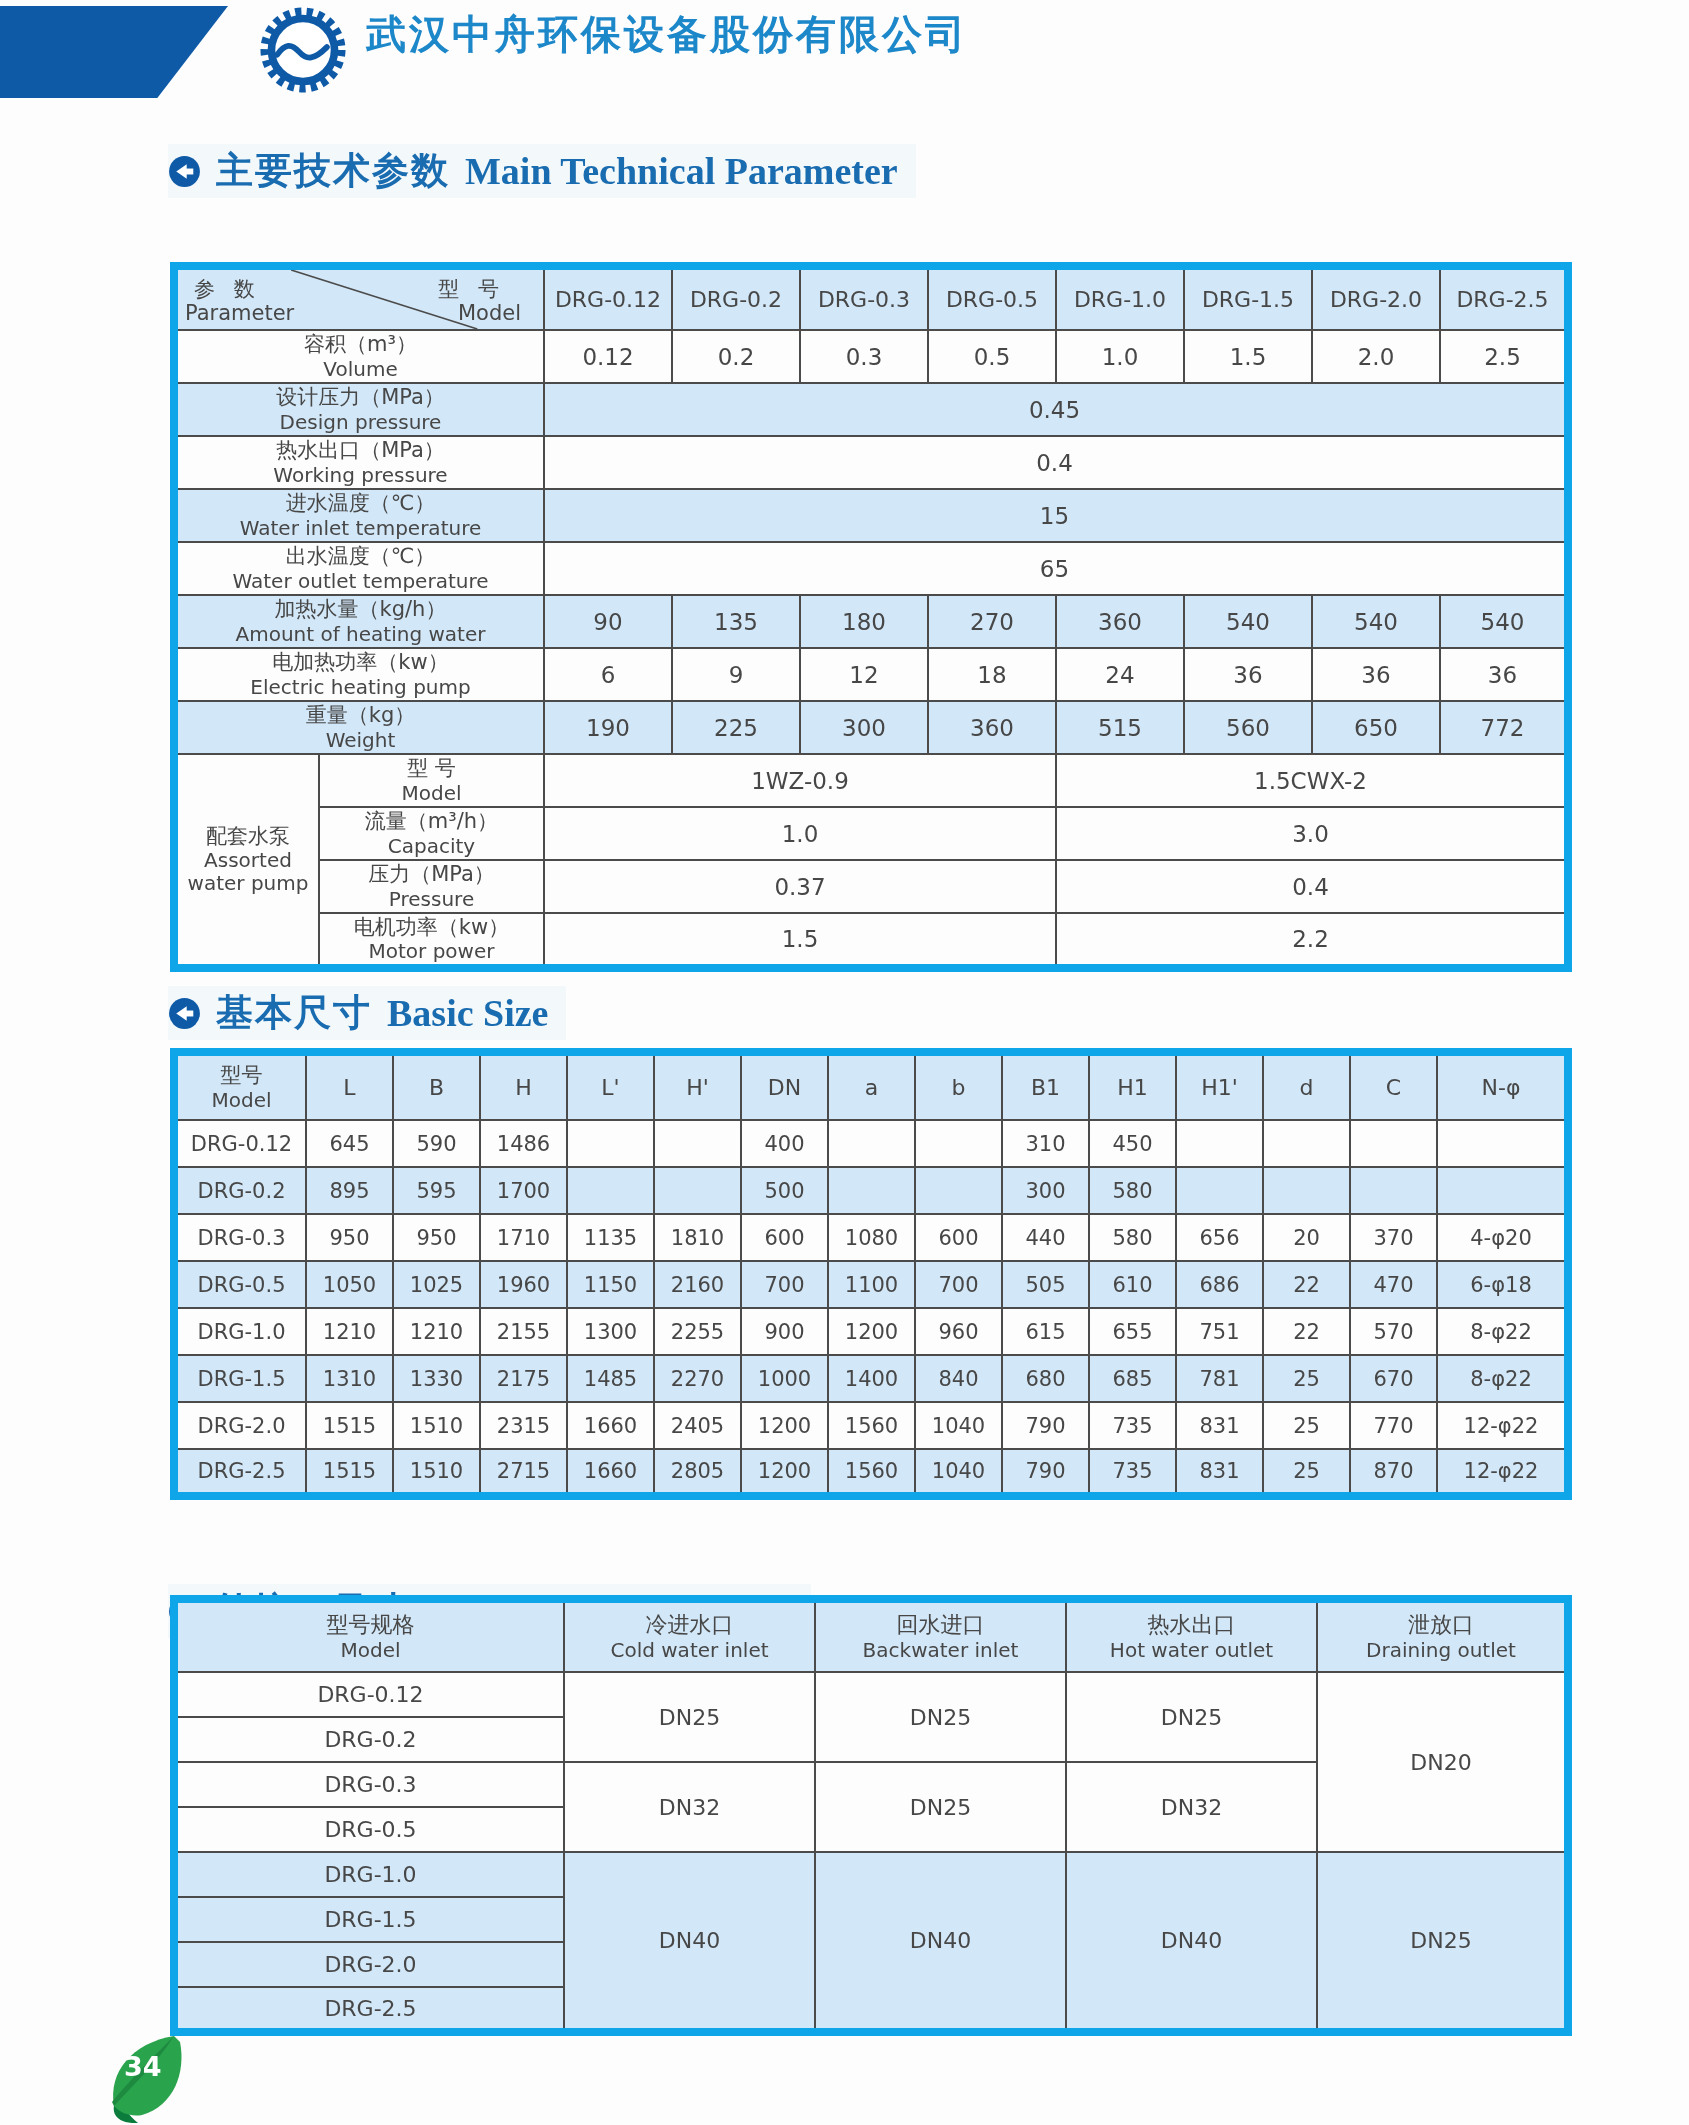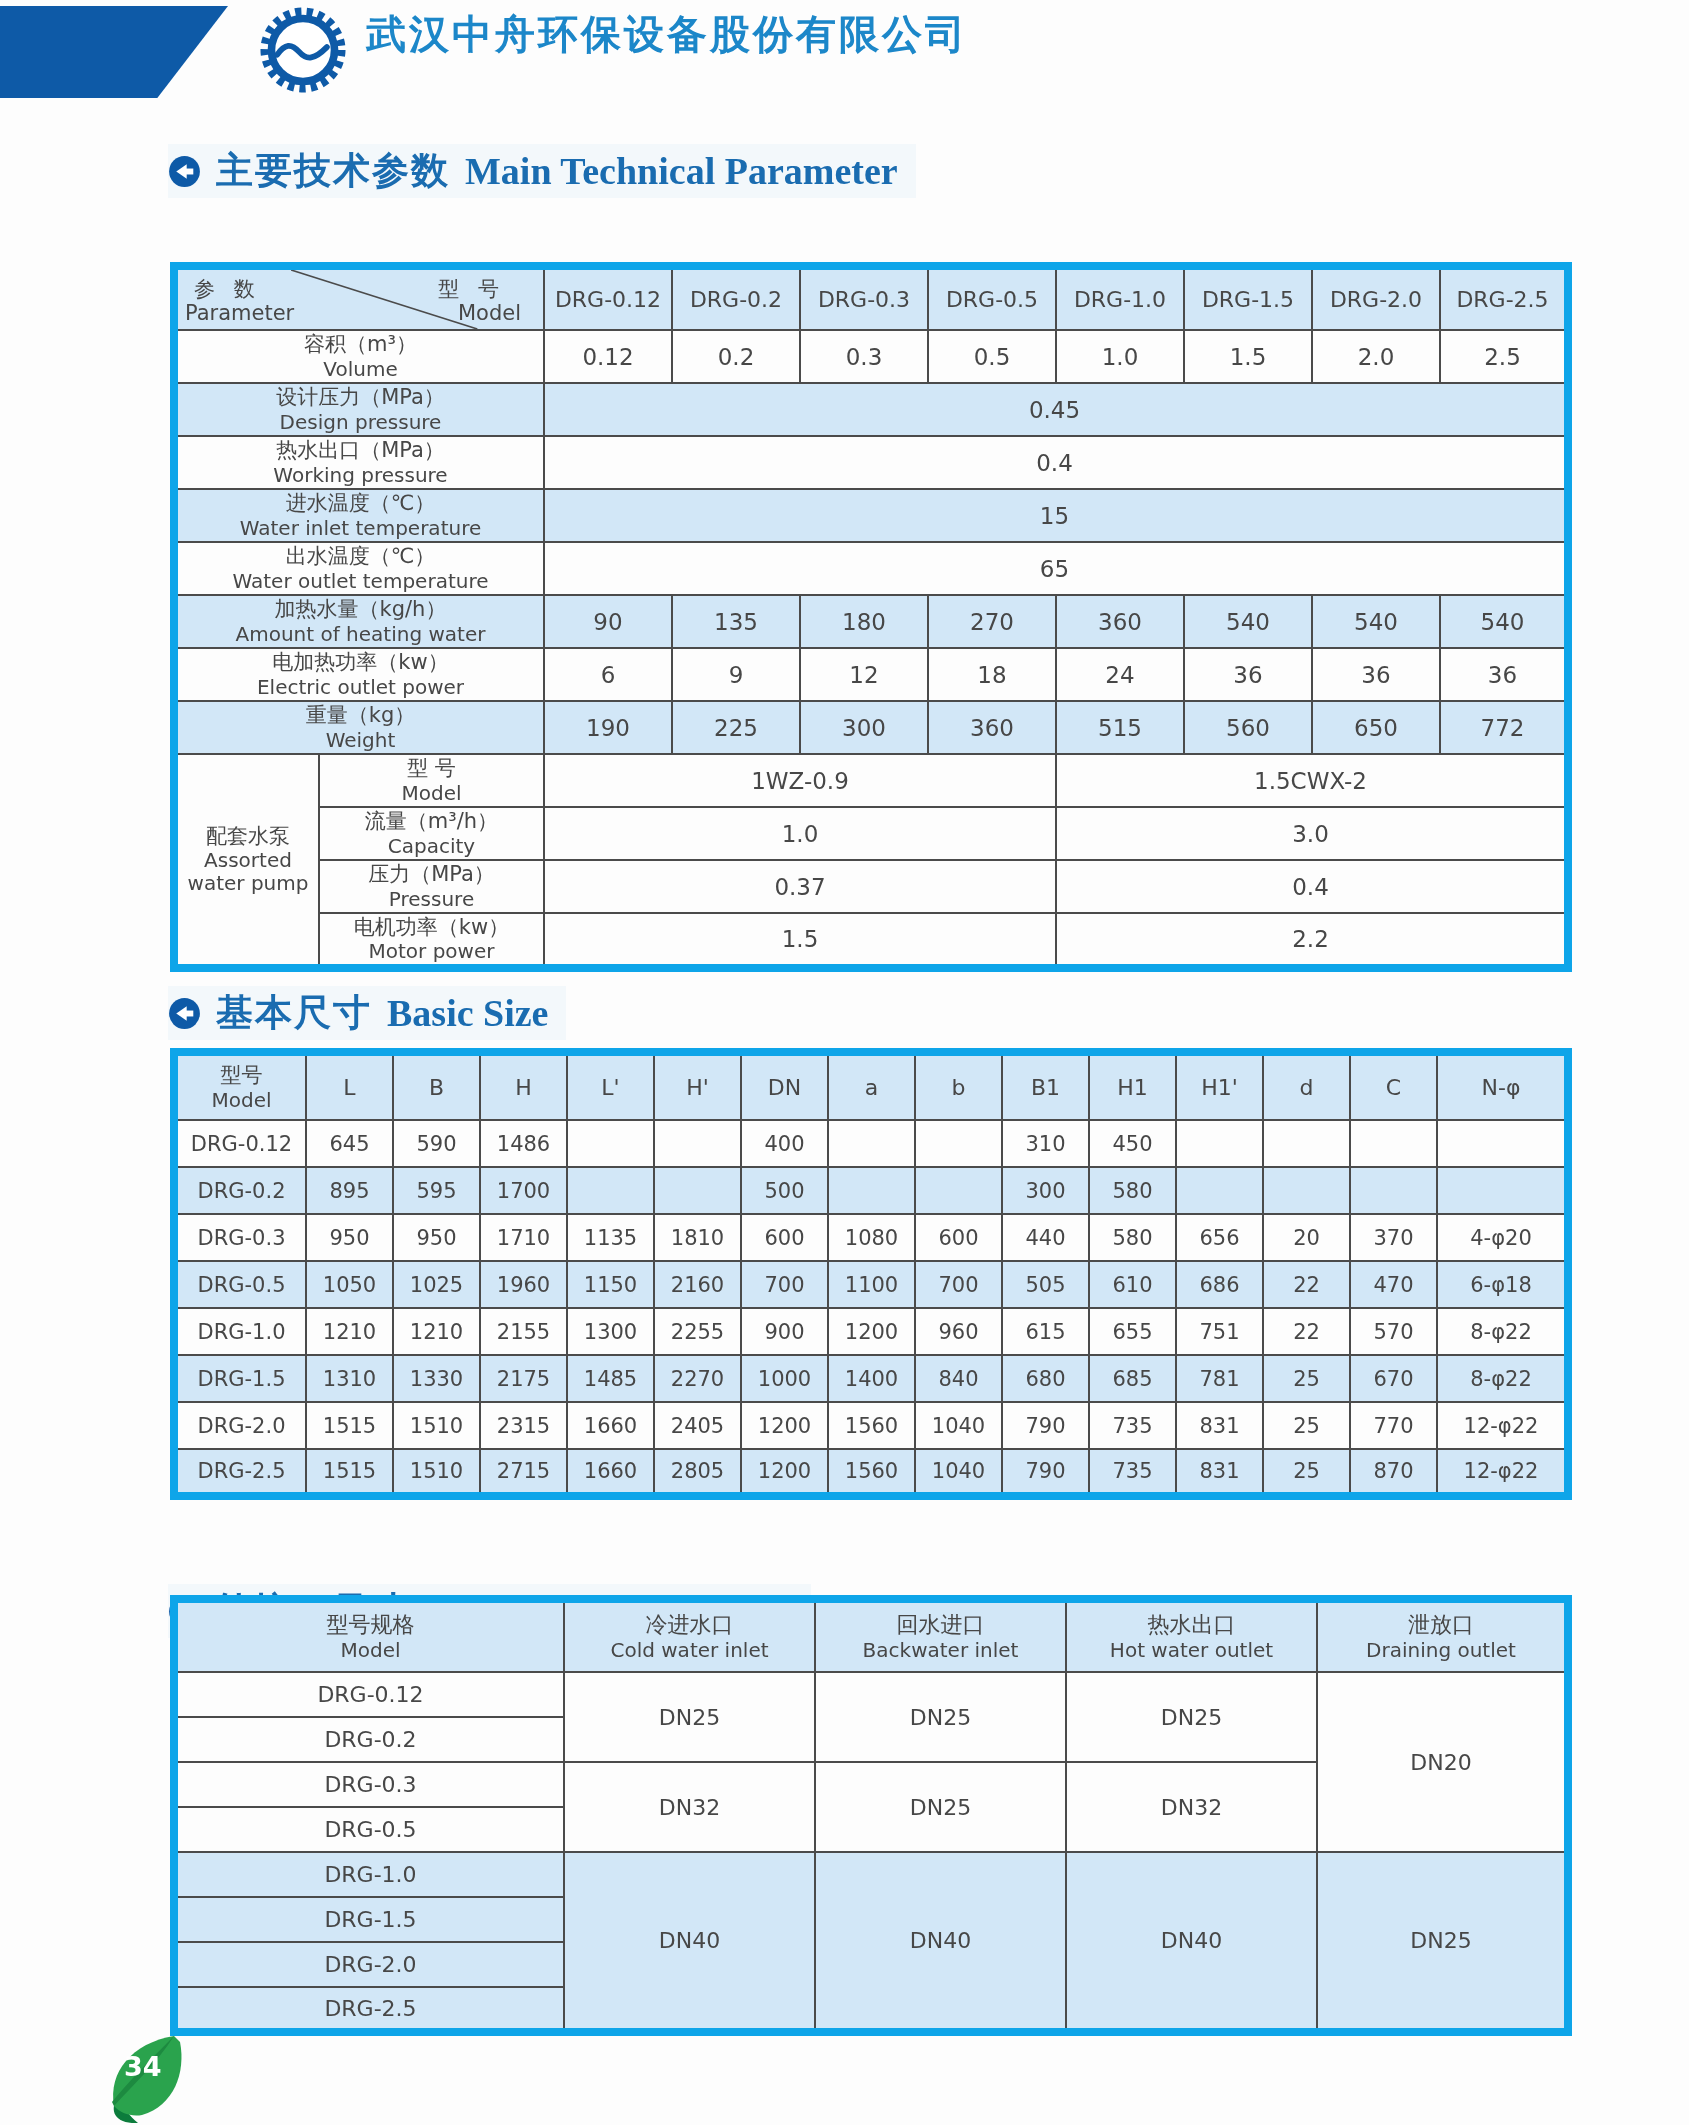--- a/index.html
+++ b/index.html
@@ -198,21 +198,21 @@
     <td>180</td>
     <td>270</td>
     <td>360</td>
     <td>540</td>
     <td>540</td>
     <td>540</td>
   </tr>
   <tr>
     <td colspan="2">
       <span class="cn">电加热功率（kw）</span>
-      <span class="en">Electric outlet power</span>
+      <span class="en">Electric heating pump</span>
     </td>
     <td>6</td>
     <td>9</td>
     <td>12</td>
     <td>18</td>
     <td>24</td>
     <td>36</td>
     <td>36</td>
     <td>36</td>
   </tr>

